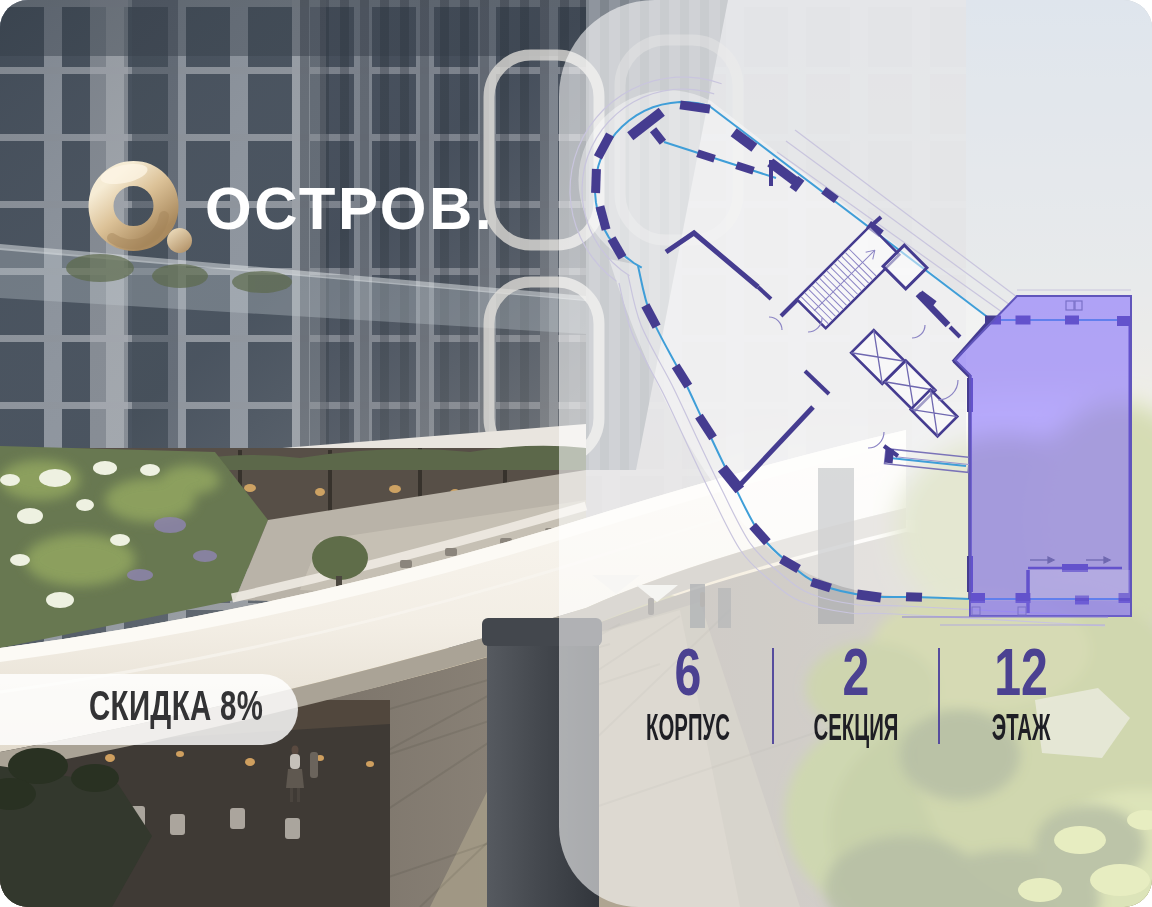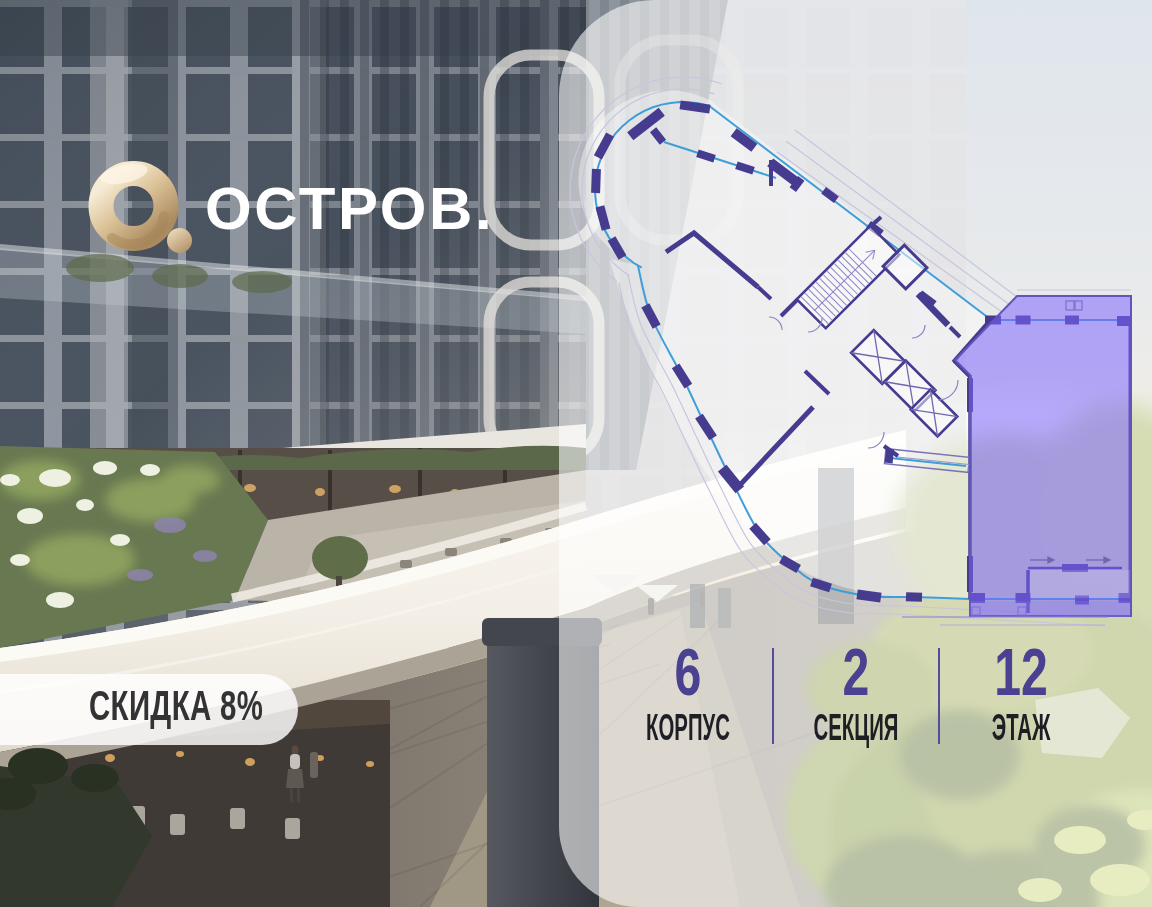--- a/index.html
+++ b/index.html
@@ -1,16 +1,16 @@
 <!DOCTYPE html>
 <html><head>
 <meta charset="utf-8">
 <style>
   html,body{margin:0;padding:0;}
-  #canvas{position:relative;width:1152px;height:907px;overflow:hidden;background:#e8e6e2;font-family:"Liberation Sans",sans-serif;}
+  #canvas{position:relative;width:1152px;height:907px;overflow:hidden;background:#e8e6e2;font-family:"Liberation Sans",sans-serif;border-radius:28px;}
   #canvas *{box-sizing:border-box;}
   .abs{position:absolute;}
 </style>
 </head>
 <body>
 <div id="canvas">
 
 <svg class="abs" style="left:0;top:0;z-index:0" width="1152" height="907" viewBox="0 0 1152 907">
 <defs>
 <linearGradient id="sky" x1="0" y1="0" x2="0" y2="1">

